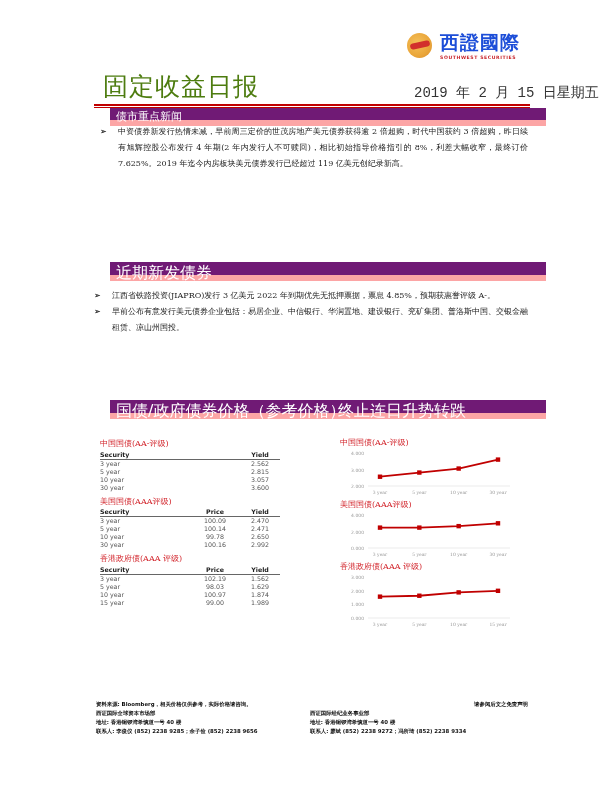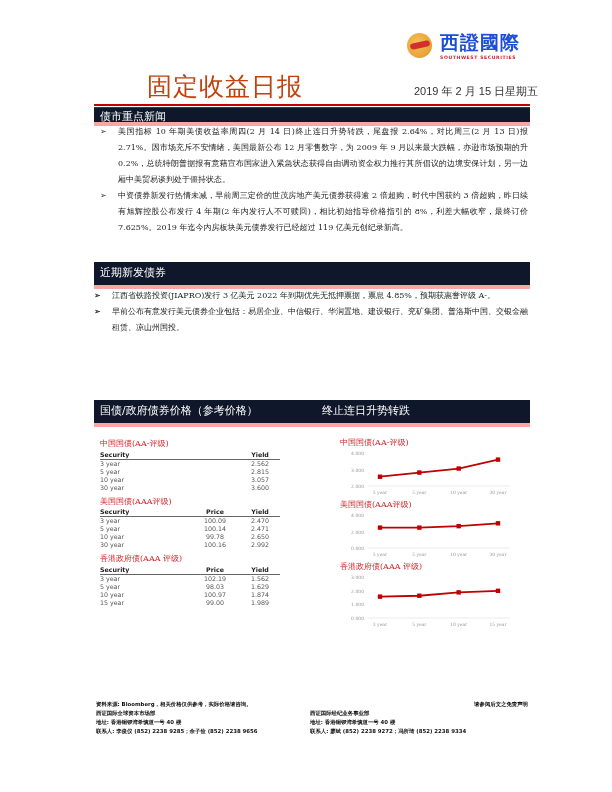--- a/index.html
+++ b/index.html
@@ -10,29 +10,29 @@
   .logo-mark { position: absolute; left: 0; top: 2px; width: 25px; height: 25px; border-radius: 50%;
     background: radial-gradient(circle at 40% 40%, #f5c15a 0%, #eaa63a 60%, #d98c2b 100%); overflow: hidden; }
   .logo-mark::before { content: ""; position: absolute; left: 3px; top: 9px; width: 20px; height: 6px;
     background: #d2302c; border-radius: 4px; transform: rotate(-12deg); }
   .logo-text { position: absolute; left: 33px; top: 0; font-family: "DejaVu Sans", sans-serif; font-size: 19px;
     color: #1d4ed8; letter-spacing: 1px; font-weight: bold; line-height: 22px; }
   .logo-sub { position: absolute; left: 33px; top: 24px; font-family: "DejaVu Sans", sans-serif; font-size: 4.6px;
     color: #c8242a; letter-spacing: 0.6px; font-weight: bold; white-space: nowrap; }
 
   .doc-title { position: absolute; left: 103px; top: 72px; font-family: "DejaVu Sans", sans-serif; font-size: 25px;
-    color: #c2410c; letter-spacing: 1px; line-height: 30px; margin-left: 44px; }
-  .doc-date { position: absolute; left: 414px; top: 84px; font-size: 11px; color: #333; font-family: Liberation Sans, sans-serif; }
+    color: #4d7c0f; letter-spacing: 1px; line-height: 30px; }
+  .doc-date { position: absolute; left: 414px; top: 84px; font-size: 14px; color: #333; font-family: Liberation Mono, monospace; }
   .title-rule { position: absolute; left: 94px; top: 104px; width: 436px; height: 2px; background: #c00000; }
   .title-rule2 { position: absolute; left: 94px; top: 107px; width: 436px; height: 1px; background: #c00000; }
 
-  .section-bar { position: absolute; left: 94px; width: 436px; height: 18px; background: #0f172a;
+  .section-bar { position: absolute; left: 110px; width: 436px; height: 18px; background: #701a75;
     color: #fff; font-family: "DejaVu Sans", sans-serif; font-size: 11px; line-height: 18px; padding-left: 6px;
-    border-bottom: 4px solid #fca5a5; }
-  .section-bar.tall { height: 27px; line-height: 21px; font-size: 11px; }
+    border-bottom: 6px solid #fca5a5; }
+  .section-bar.tall { height: 19px; line-height: 21px; font-size: 16px; }
   .section-bar .right-title { position: absolute; left: 228px; top: 0; }
 
   .bullets { position: absolute; left: 100px; width: 428px; font-size: 8px; line-height: 16px; color: #222; }
   .bullet { position: relative; padding-left: 18px; text-align: justify; }
   .bullet .arrow { position: absolute; left: 0; top: 0; font-size: 8px; color: #333; }
 
   .tables { position: absolute; left: 100px; top: 436px; width: 180px; font-family: "DejaVu Sans", sans-serif; }
   .tbl-title { font-family: "DejaVu Serif", serif; font-size: 8px; color: #d2232a; height: 12px; line-height: 12px; margin-top: 2px; }
   .tbl { width: 100%; border-collapse: collapse; font-size: 6.3px; color: #555; margin-bottom: 4px; }
   .tbl th { font-weight: bold; color: #222; text-align: left; border-bottom: 1px solid #666; height: 9px; padding: 0; }
@@ -64,21 +64,20 @@
 <div class="doc-date">2019 年 2 月 15 日星期五</div>
 <div class="title-rule"></div>
 <div class="title-rule2"></div>
 
 <div class="section-bar" style="top:108px;">
   <span>债市重点新闻</span>
 </div>
 <div class="bullets" style="top:124px;">
   <div class="bullet">
     <span class="arrow">➢</span>
-    <span>美国指标 10 年期美债收益率周四(2 月 14 日)终止连日升势转跌，尾盘报 2.64%，对比周三(2 月 13 日)报 2.71%。因市场充斥不安情绪，美国最新公布 12 月零售数字，为 2009 年 9 月以来最大跌幅，亦逊市场预期的升 0.2%，总统特朗普据报有意藉宣布国家进入紧急状态获得自由调动资金权力推行其所倡议的边境安保计划，另一边厢中美贸易谈判处于僵持状态。</span>
   </div>
   <div class="bullet">
     <span class="arrow">➢</span>
     <span>中资债券新发行热情未减，早前周三定价的世茂房地产美元债券获得逾 2 倍超购，时代中国获约 3 倍超购，昨日续有旭辉控股公布发行 4 年期(2 年内发行人不可赎回)，相比初始指导价格指引的 8%，利差大幅收窄，最终订价 7.625%。2019 年迄今内房板块美元债券发行已经超过 119 亿美元创纪录新高。</span>
   </div>
 </div>
 
 <div class="section-bar tall" style="top:262px;">
   <span>近期新发债券</span>
 </div>

